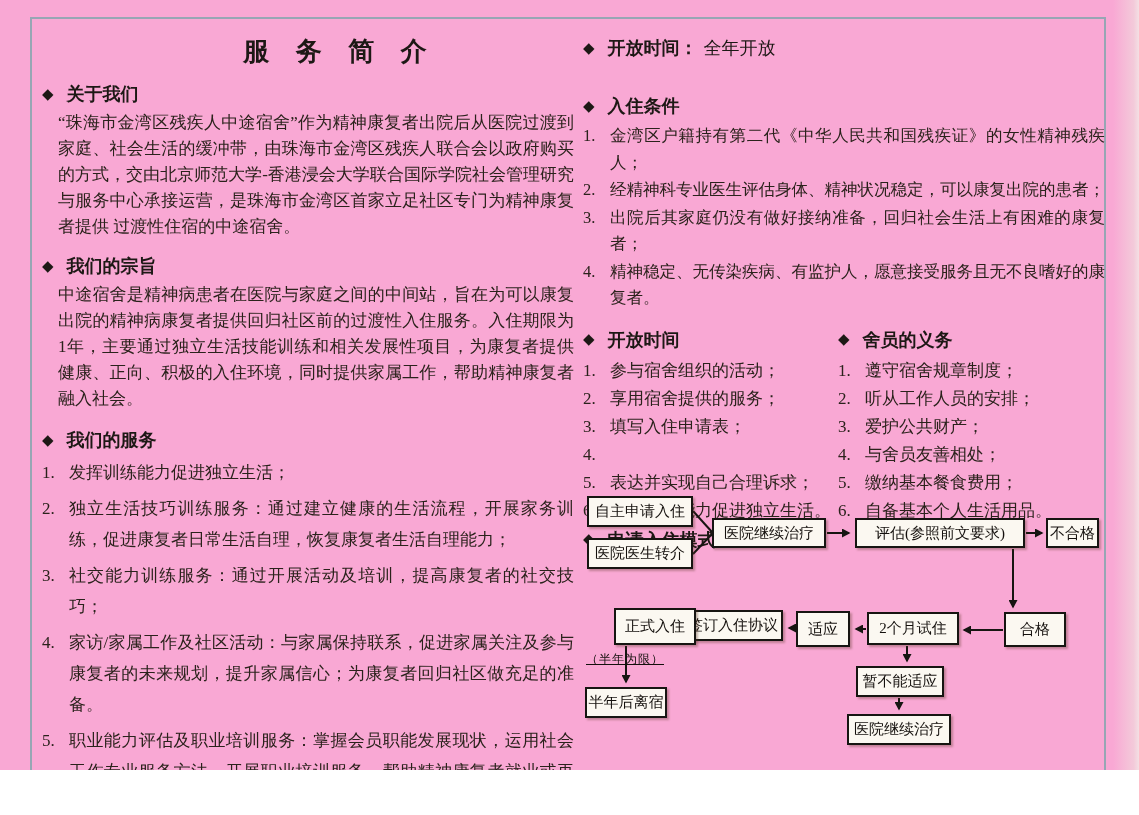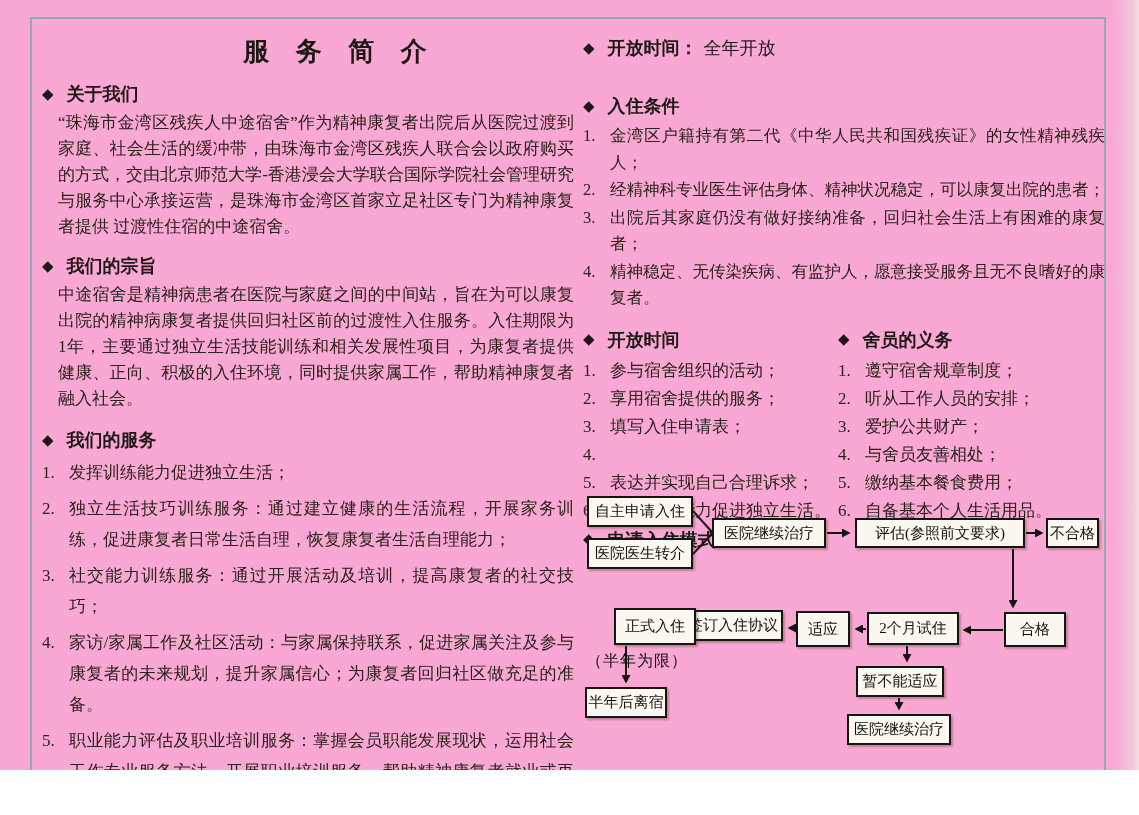--- a/index.html
+++ b/index.html
@@ -59,21 +59,21 @@
   .flow-lines { position:absolute; left:0; top:0; }
   .fbox {
     position:absolute; box-sizing:border-box;
     background:#fbf8f1; border:2px solid #171512;
     display:flex; align-items:center; justify-content:center;
     font-size:15px; color:#14100d;
     box-shadow:2px 2px 2px rgba(90,55,35,0.35);
     white-space:nowrap;
     text-align:center;
   }
-  .fnote { position:absolute; font-size:16px; color:#14100d; letter-spacing:1px; }
+  .fnote { position:absolute; font-size:12px; color:#14100d; letter-spacing:1px;text-decoration:underline; }
 </style>
 </head>
 <body>
 
 <div class="page">
   <div class="frame"></div>
 
   <div class="col-left">
     <div class="doc-title">服 务 简 介</div>
 

